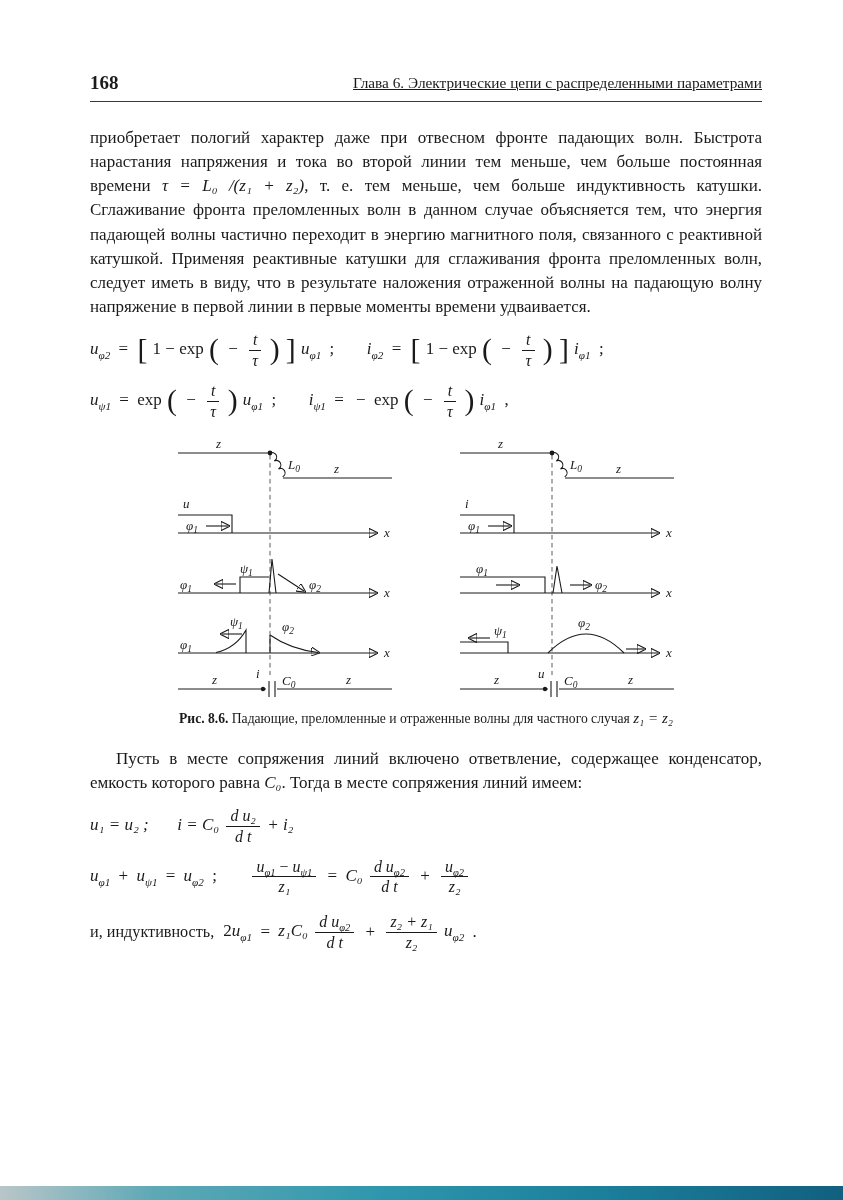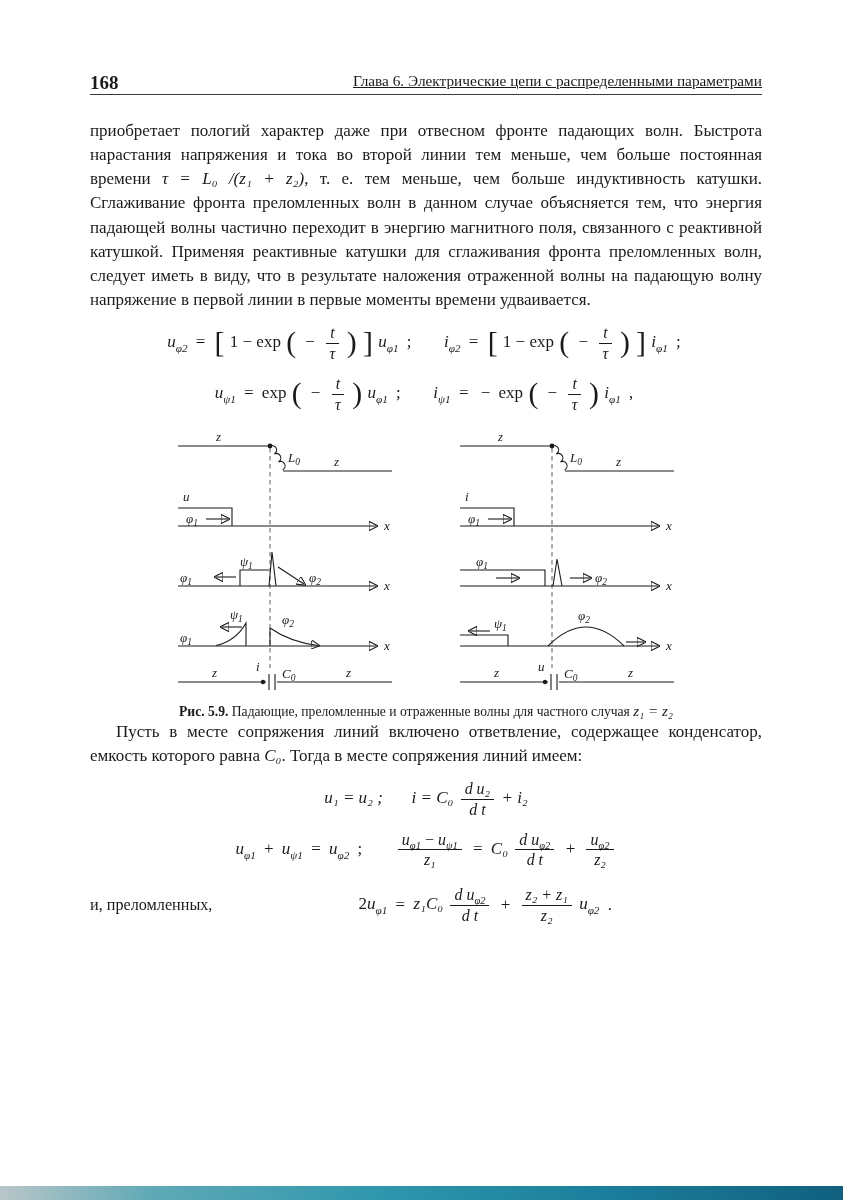--- a/index.html
+++ b/index.html
@@ -2,49 +2,49 @@
 <html><head>
 <meta charset="utf-8">
 <style>
   html,body { margin:0; padding:0; }
   body {
     width:843px; height:1200px; position:relative; overflow:hidden;
     background:#ffffff; color:#1a1a1a;
     font-family:"Liberation Serif","DejaVu Serif",serif;
   }
   .content { position:absolute; left:90px; top:72px; width:672px; }
-  .header { display:flex; align-items:flex-start; border-bottom:1.3px solid #3a3a3a; }
+  .header { display:flex; align-items:center; border-bottom:1.3px solid #3a3a3a; padding-bottom:7px; }
   .page-num { font-weight:bold; font-size:19px; }
   .chapter { margin-left:auto; font-size:15.3px;text-decoration:underline; }
   .para { margin:0; font-size:17px; line-height:1.42; text-align:justify; }
   .p1 { margin-top:24px; }
   .indent { text-indent:26px; }
   .p2 { margin-top:4px; }
   .im { font-style:italic; white-space:nowrap; }
-  .formula { text-align:center; font-size:17px; margin:12px 0 8px; }
+  .formula { text-align:left; font-size:17px; margin:12px 0 8px; }
   .formula .mi, .formula sub { font-style:italic; }
   .formula .up, .formula .mn { font-style:normal; }
   .formula .mo { font-style:normal; margin:0 4px; }
   sub { font-size:66%; line-height:0; }
   .big { font-style:normal; font-size:175%; font-weight:200; vertical-align:middle; position:relative; top:-2px; line-height:0.85; margin:0 1px; }
   .frac { display:inline-flex; flex-direction:column; align-items:center; vertical-align:middle; margin:0 3px; line-height:1.12; font-size:94%; font-style:italic; }
   .frac .num { border-bottom:1.1px solid #1a1a1a; padding:0 4px 1px; }
   .frac .den { padding-top:1px; }
   .gap { display:inline-block; width:20px; }
   .where { margin-top:12px; }
   .fig { margin:16px 0 0; text-align:center; }
   .fig-panels { display:flex; justify-content:center; gap:52px; }
   .fig svg { display:block; }
   .fig svg text { font-family:"Liberation Serif","DejaVu Serif",serif; font-style:italic; font-size:13px; fill:#1a1a1a; stroke:none; }
   .fig svg .ss { font-size:9.5px; }
   .fig svg line, .fig svg path, .fig svg polyline { stroke:#1a1a1a; stroke-width:1.1; fill:none; }
   .fig svg .dash { stroke:#4a4a4a; stroke-width:0.9; stroke-dasharray:4.5 3.5; }
   figcaption { font-size:13.6px; margin-top:8px; text-align:center; }
   figcaption .im { font-size:15px; }
-  .p3 { }
+  .p3 { margin-top:20px; }
   .p4 { margin-top:4px; }
   .f5row { display:flex; align-items:center; margin-top:8px; }
   .f5row .lead { white-space:nowrap; font-size:16.2px; }
   .f5row .formula { flex:1; margin:9px; }
   .bottom-bar { position:absolute; left:0; right:0; bottom:0; height:14px;
     background:linear-gradient(90deg,#b9c6c9 0%,#5fa9b6 18%,#2f97ad 45%,#1b7e9b 72%,#11607f 100%); }
 </style>
 </head>
 <body>
 
@@ -225,21 +225,21 @@
         <text x="42" y="247">z</text>
         <circle cx="93" cy="252" r="2.2" fill="#1a1a1a" stroke="none"></circle>
         <line x1="99" y1="244" x2="99" y2="260"></line>
         <line x1="105" y1="244" x2="105" y2="260"></line>
         <text x="112" y="248"><tspan>C</tspan><tspan class="ss" dy="3">0</tspan></text>
         <line x1="107" y1="252" x2="222" y2="252"></line>
         <text x="176" y="247">z</text>
       </svg>
 
     </div>
-    <figcaption><b>Рис. 5.9.</b> <span>Падающие, преломленные и отраженные волны для частного случая</span> <span class="im">z₁ = z₂</span></figcaption>
+    <figcaption><b>Рис. 8.6.</b> <span>Падающие, преломленные и отраженные волны для частного случая</span> <span class="im">z₁ = z₂</span></figcaption>
   </figure>
 
   <p class="para p3 indent"><span>Пусть в месте сопряжения линий включено ответвление, содержащее конденсатор, емкость которого равна </span><span class="im">C₀</span><span>. Тогда в месте сопряжения линий имеем:</span></p>
 
   <div class="formula">
     <span class="mi">u₁ = u₂ ;</span>
     <span class="gap"></span>
     <span class="mi">i = C₀</span>
     <span class="frac">
         <span class="num">d u₂</span>
@@ -268,21 +268,21 @@
       <span class="den">d t</span>
     </span>
     <span class="mo">+</span>
     <span class="frac">
       <span class="num"><span class="mi">u</span><sub>φ2</sub></span>
       <span class="den">z₂</span>
     </span>
   </div>
 
   <div class="f5row">
-    <span class="lead">и, преломленных,</span>
+    <span class="lead">и, индуктивность,</span>
     <div class="formula">
       <span class="mn">2</span><span class="mi">u</span><sub>φ1</sub>
       <span class="mo">=</span>
       <span class="mi">z₁</span><span class="mi">C₀</span>
       <span class="frac">
         <span class="num"><span class="mi">d u</span><sub>φ2</sub></span>
         <span class="den">d t</span>
       </span>
       <span class="mo">+</span>
       <span class="frac">

